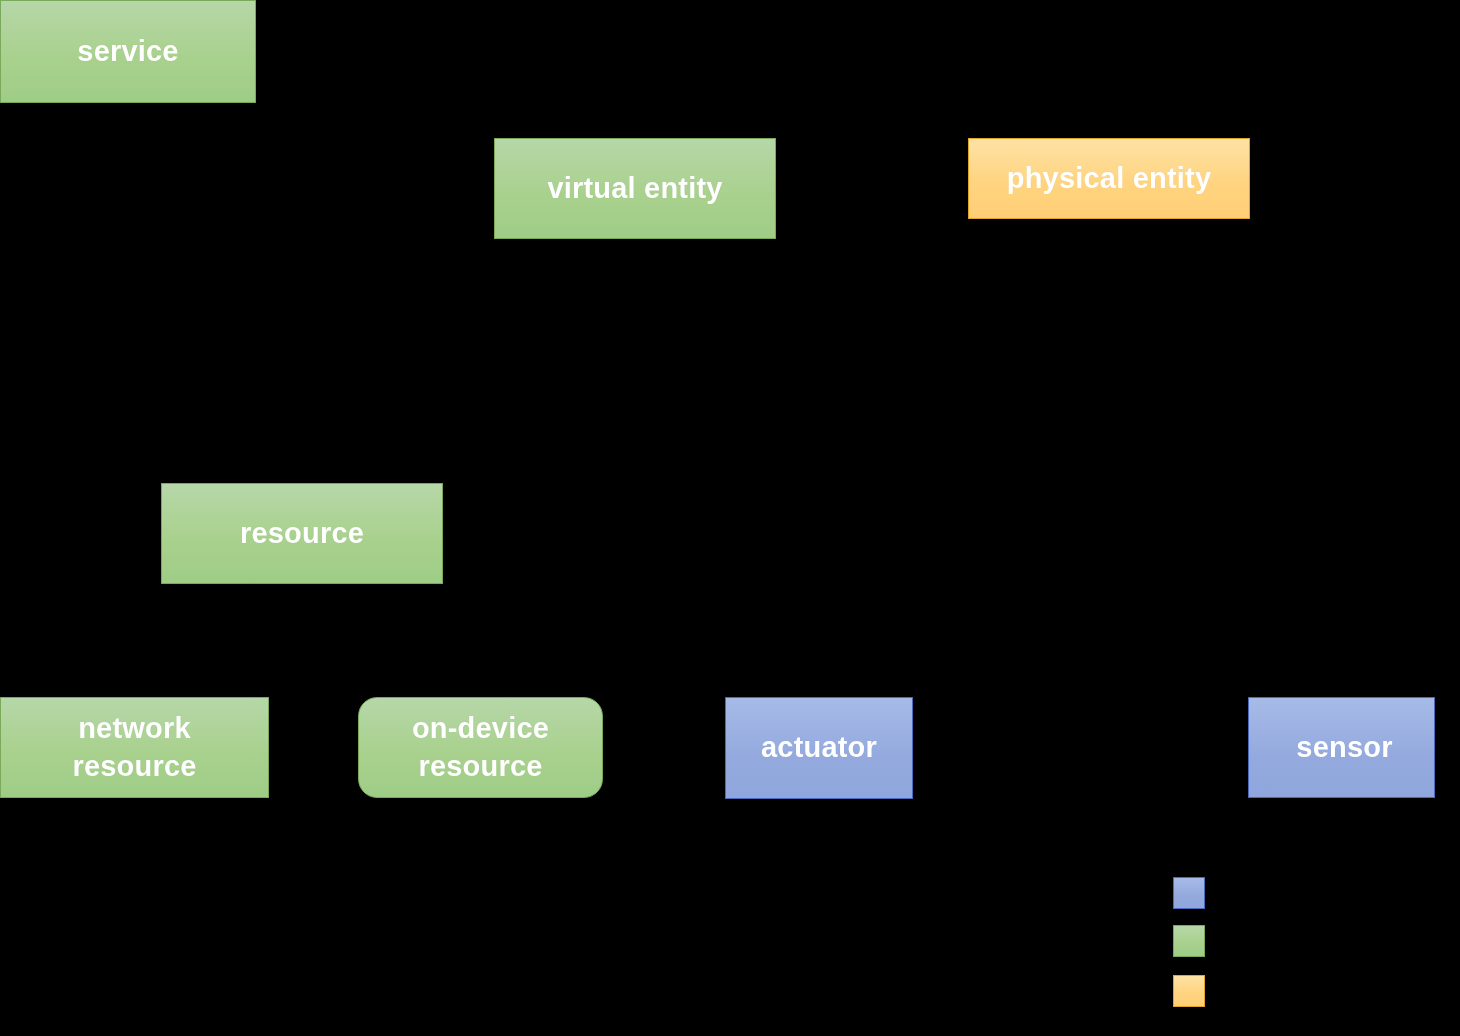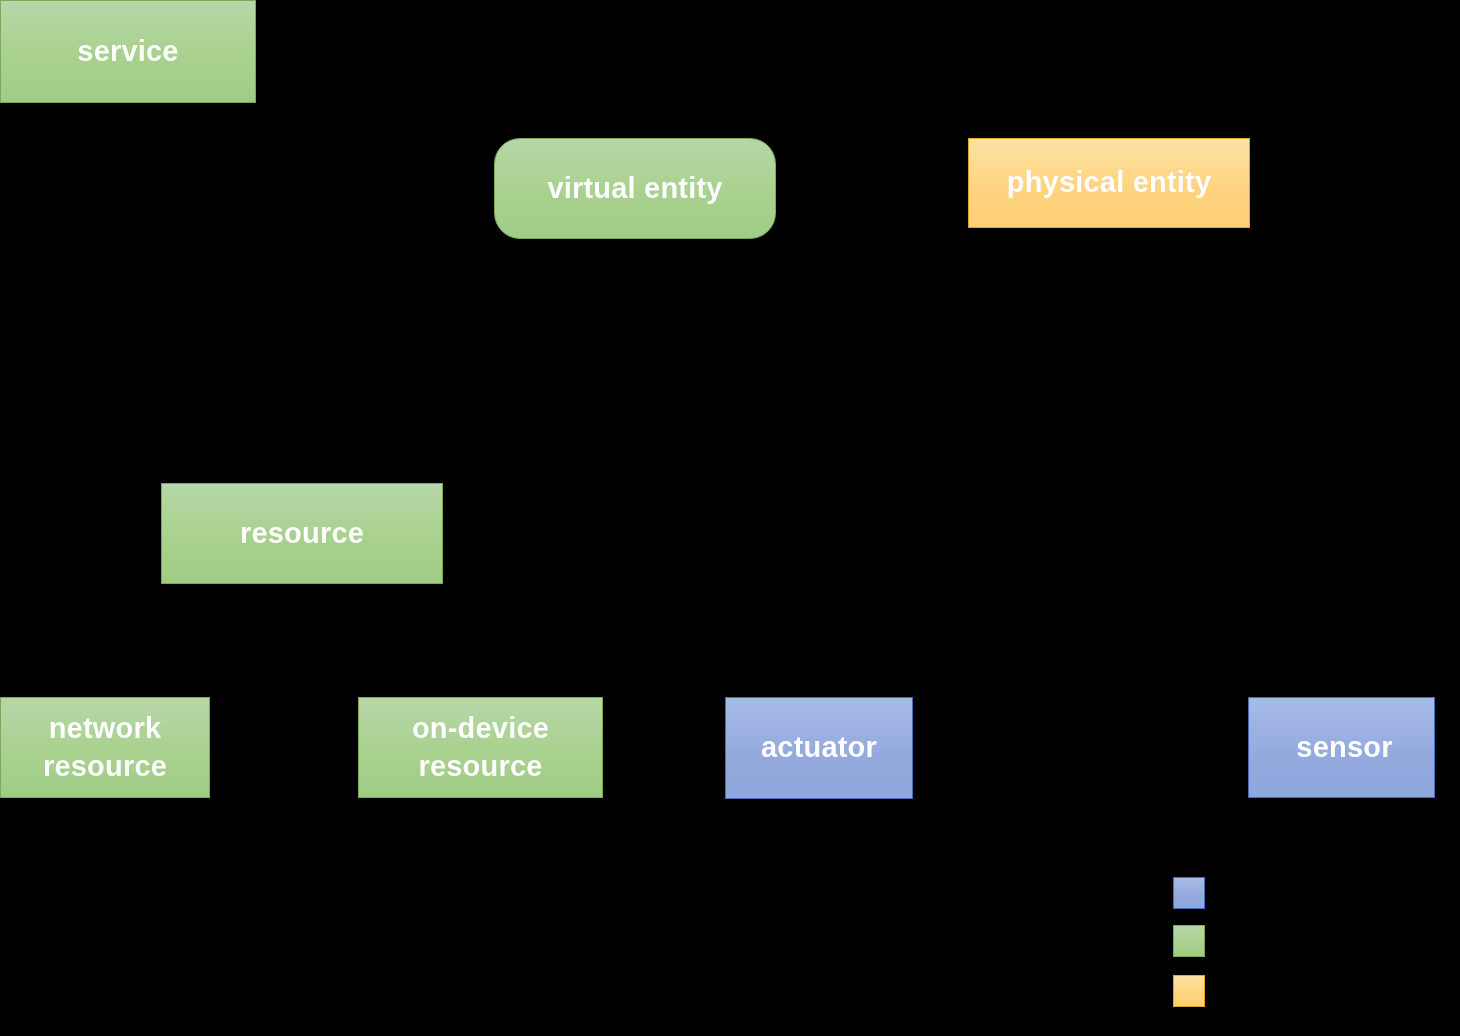--- a/index.html
+++ b/index.html
@@ -108,39 +108,39 @@
       <polygon points="1109,239 1101,229 1117,229"></polygon>
       <polygon points="956,483 948,473 964,473"></polygon>
       <polygon points="1038,697 1030,687 1046,687"></polygon>
     </g>
   </svg>
 
   <div class="node green" style="left:0px; top:0px; width:256px; height:103px;">
     <span class="label">service</span>
   </div>
 
-  <div class="node green" style="left:494px; top:138px; width:282px; height:101px;border-radius:26px;">
+  <div class="node green" style="left:494px; top:138px; width:282px; height:101px;">
     <span class="label">virtual entity</span>
   </div>
 
-  <div class="node orange" style="left:968px; top:138px; width:282px; height:90px;">
+  <div class="node orange" style="left:968px; top:138px; width:282px; height:81px;">
     <span class="label">physical entity</span>
   </div>
 
   <div class="node green" style="left:161px; top:483px; width:282px; height:101px;">
     <span class="label">resource</span>
   </div>
 
 
-  <div class="node green" style="left:0px; top:697px; width:210px; height:101px;">
+  <div class="node green" style="left:0px; top:697px; width:269px; height:101px;">
     <span class="label">network
 resource</span>
   </div>
 
-  <div class="node green" style="left:358px; top:697px; width:245px; height:101px;">
+  <div class="node green" style="left:358px; top:697px; width:245px; height:101px;border-radius:19px;">
     <span class="label">on-device
 resource</span>
   </div>
 
   <div class="node blue" style="left:725px; top:697px; width:188px; height:102px;">
     <span class="label">actuator</span>
   </div>
 
 
   <div class="node blue" style="left:1248px; top:697px; width:187px; height:101px;padding-left:12px;">

